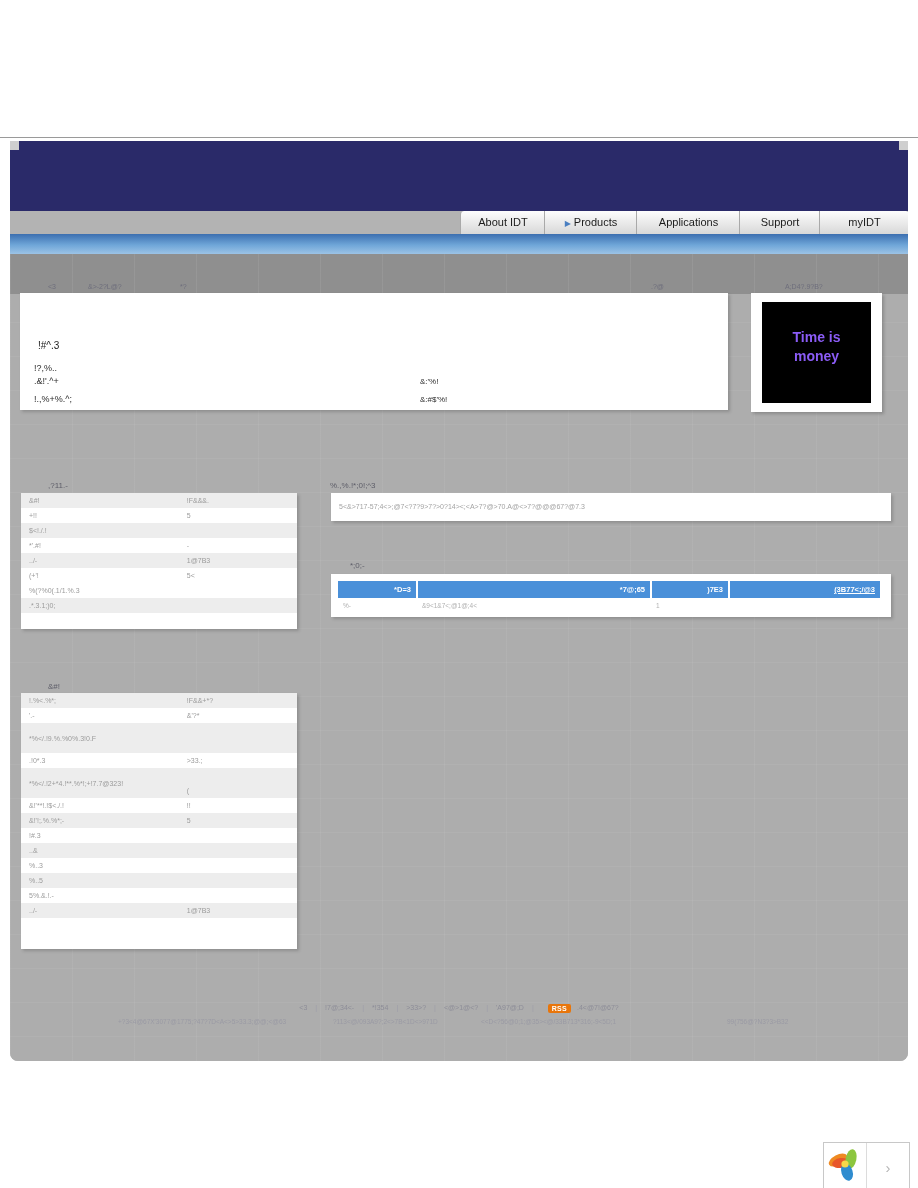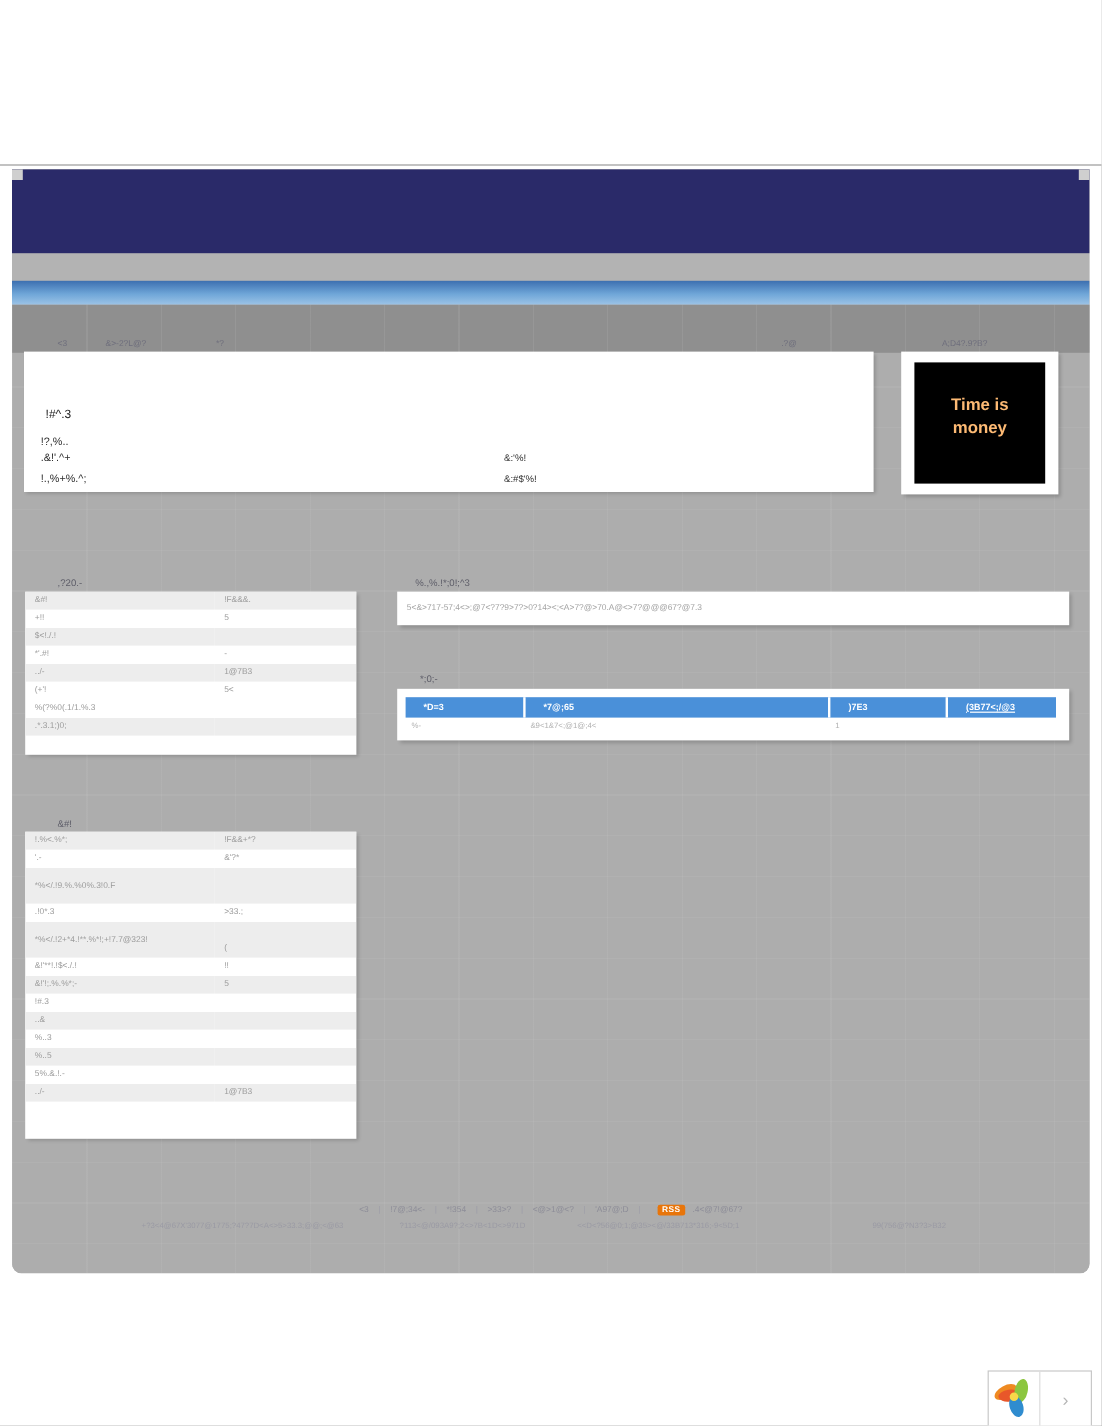--- a/index.html
+++ b/index.html
@@ -85,21 +85,21 @@
   #intro{position:absolute;left:10px;top:152px;width:708px;height:117px;
      background:#ffffff;box-shadow:2px 2px 3px rgba(0,0,0,.18);}
   .intro-l{position:absolute;font-size:9px;color:#2d2d2d;white-space:nowrap;}
   .intro-r{position:absolute;font-size:8px;color:#2d2d2d;white-space:nowrap;}
 
   
   #ad{position:absolute;left:741px;top:152px;width:131px;height:119px;background:#ffffff;
       box-shadow:2px 2px 3px rgba(0,0,0,.2);}
   #ad-inner{position:absolute;left:11px;top:9px;width:109px;height:101px;background:#000;}
   #ad-text{position:absolute;left:0;top:26px;width:109px;text-align:center;
-     font-size:14px;font-weight:bold;color:#fdba74;line-height:19px;
+     font-size:14px;font-weight:bold;color:#8b5cf6;line-height:19px;
      font-family:"Liberation Sans",sans-serif;}
 
   
   .cap{position:absolute;font-size:8px;color:#5d5d68;white-space:nowrap;}
 
   
   .panel{position:absolute;background:#ffffff;box-shadow:2px 2px 3px rgba(0,0,0,.18);}
 
   
   .spec{border-collapse:collapse;width:100%;table-layout:fixed;}
@@ -110,21 +110,21 @@
   .spec td.v{width:42%;}
 
   
   #ovw{left:321px;top:352px;width:560px;height:28px;}
   #ovw-txt{position:absolute;left:8px;top:10px;font-size:7px;color:#a3a3a3;white-space:nowrap;}
 
   
   #dt{left:321px;top:433px;width:560px;height:43px;}
   .dtab{border-collapse:collapse;width:542px;table-layout:fixed;margin:7px 0 0 7px;}
   .dtab th{background:#4a90d9;color:#ffffff;font-size:7.5px;font-weight:bold;
-           text-align:left;padding:4px 15px;border-right:2px solid #ffffff;white-space:nowrap;}
+           text-align:right;padding:4px 5px;border-right:2px solid #ffffff;white-space:nowrap;}
   .dtab th:last-child{border-right:0;text-decoration:underline;}
   .dtab td{font-size:6.5px;color:#b0b0b0;padding:4px 5px;white-space:nowrap;}
 
   
   #footer{position:absolute;left:0;top:855px;width:898px;height:45px;}
   #f-row1{position:absolute;left:0;top:8px;width:898px;text-align:center;font-size:7px;color:#8d8d98;}
   #f-row1 .fsep{color:#9d9da8;padding:0 8px;}
   #rss{display:inline-block;background:#e8750a;color:#fff;font-size:7px;font-weight:bold;
        padding:1px 4px;border-radius:2px;margin:0 6px;vertical-align:middle;letter-spacing:.3px;}
   .f2{position:absolute;top:22px;font-size:6.5px;color:#9a9aa4;white-space:nowrap;}
@@ -154,20 +154,37 @@
   <div id="langs">
     <span>English</span><span class="sep">|</span><span>简体中文</span><span class="sep">|</span><span>日本語</span>
   </div>
 
   <input id="searchbox" type="text" placeholder="0&gt;16;@7&gt;3 7@3" style="">
   <div id="go-btn">
     <span class="arr">▶</span><span>GO</span>
   </div>
   <div id="adv-search">&lt;@/1@ *F :B37@;&lt;&gt;7F&amp;&gt;3??</div>
 
+  <div id="nav">
+    <div class="tab first" style="left:0;width:84px;">
+      <span>About IDT</span>
+    </div>
+    <div class="tab" style="left:84px;width:92px;">
+      <span class="tri">▶</span><span>Products</span>
+    </div>
+    <div class="tab" style="left:176px;width:103px;">
+      <span>Applications</span>
+    </div>
+    <div class="tab" style="left:279px;width:80px;">
+      <span>Support</span>
+    </div>
+    <div class="tab last" style="left:359px;width:89px;">
+      <span>myIDT</span>
+    </div>
+  </div>
 
   <div id="crumbbar"></div>
 
   <div id="gridzone"></div>
   <div id="gridzone-top"></div>
 
   <div class="ghost" style="left:38px;top:142px;">&lt;3</div>
   <div class="ghost" style="left:78px;top:142px;">&amp;&gt;-2?L@?</div>
   <div class="ghost" style="left:170px;top:142px;">*?</div>
   <div class="ghost" style="left:641px;top:142px;">.?@</div>
@@ -184,22 +201,22 @@
 
   <div id="ad">
     <div id="ad-inner">
       <div id="ad-text">
         <div>Time is</div>
         <div>money</div>
       </div>
     </div>
   </div>
 
-  <div class="cap" style="left:38px;top:340px;">,?20.-</div>
-  <div class="cap" style="left:336px;top:340px;">%.,%.!*;0!;^3</div>
+  <div class="cap" style="left:38px;top:340px;">,?11.-</div>
+  <div class="cap" style="left:320px;top:340px;">%.,%.!*;0!;^3</div>
   <div class="cap" style="left:340px;top:420px;">*;0;-</div>
   <div class="cap" style="left:38px;top:541px;">&amp;#!</div>
 
   <div class="panel" style="left:11px;top:352px;width:276px;height:136px;">
     <table class="spec">
       <tbody>
           <tr class="alt">
         <td class="k">&amp;#!</td>
         <td class="v">!F&amp;&amp;&amp;.</td>
       </tr>

